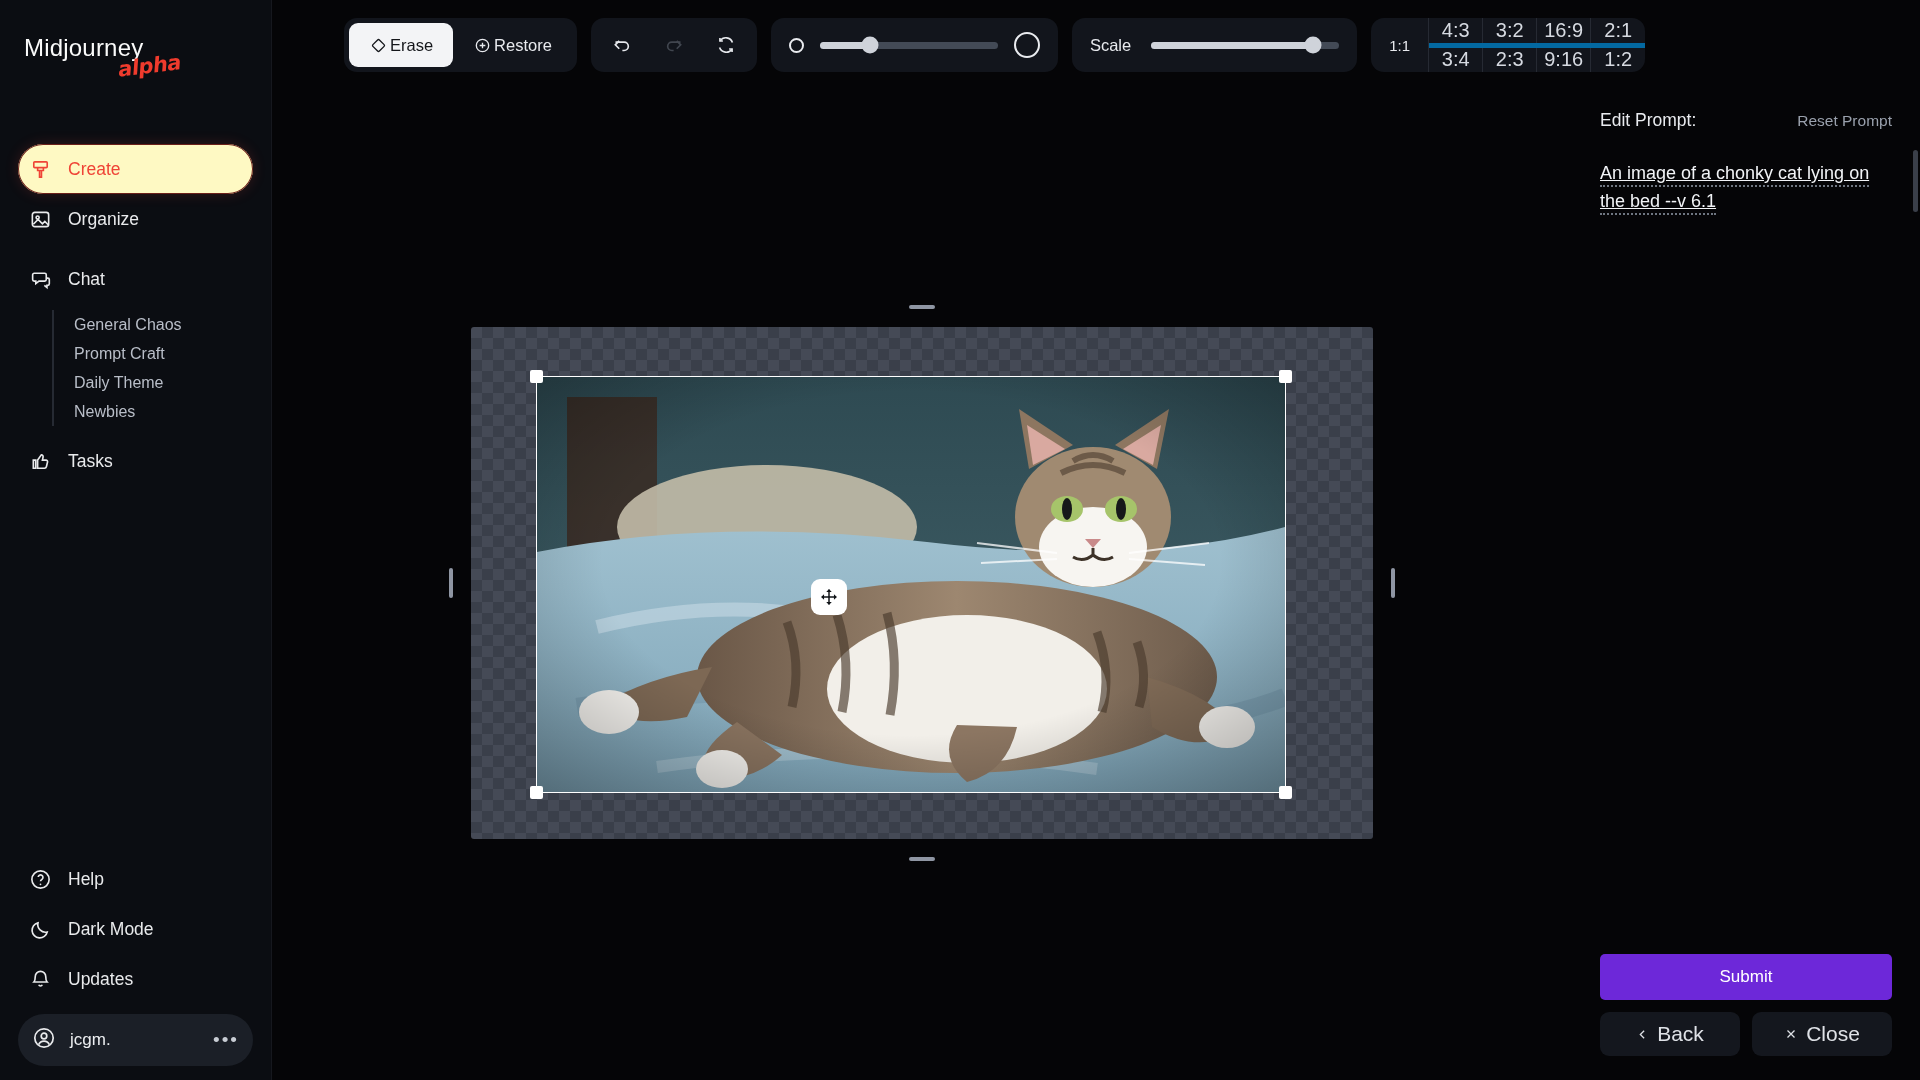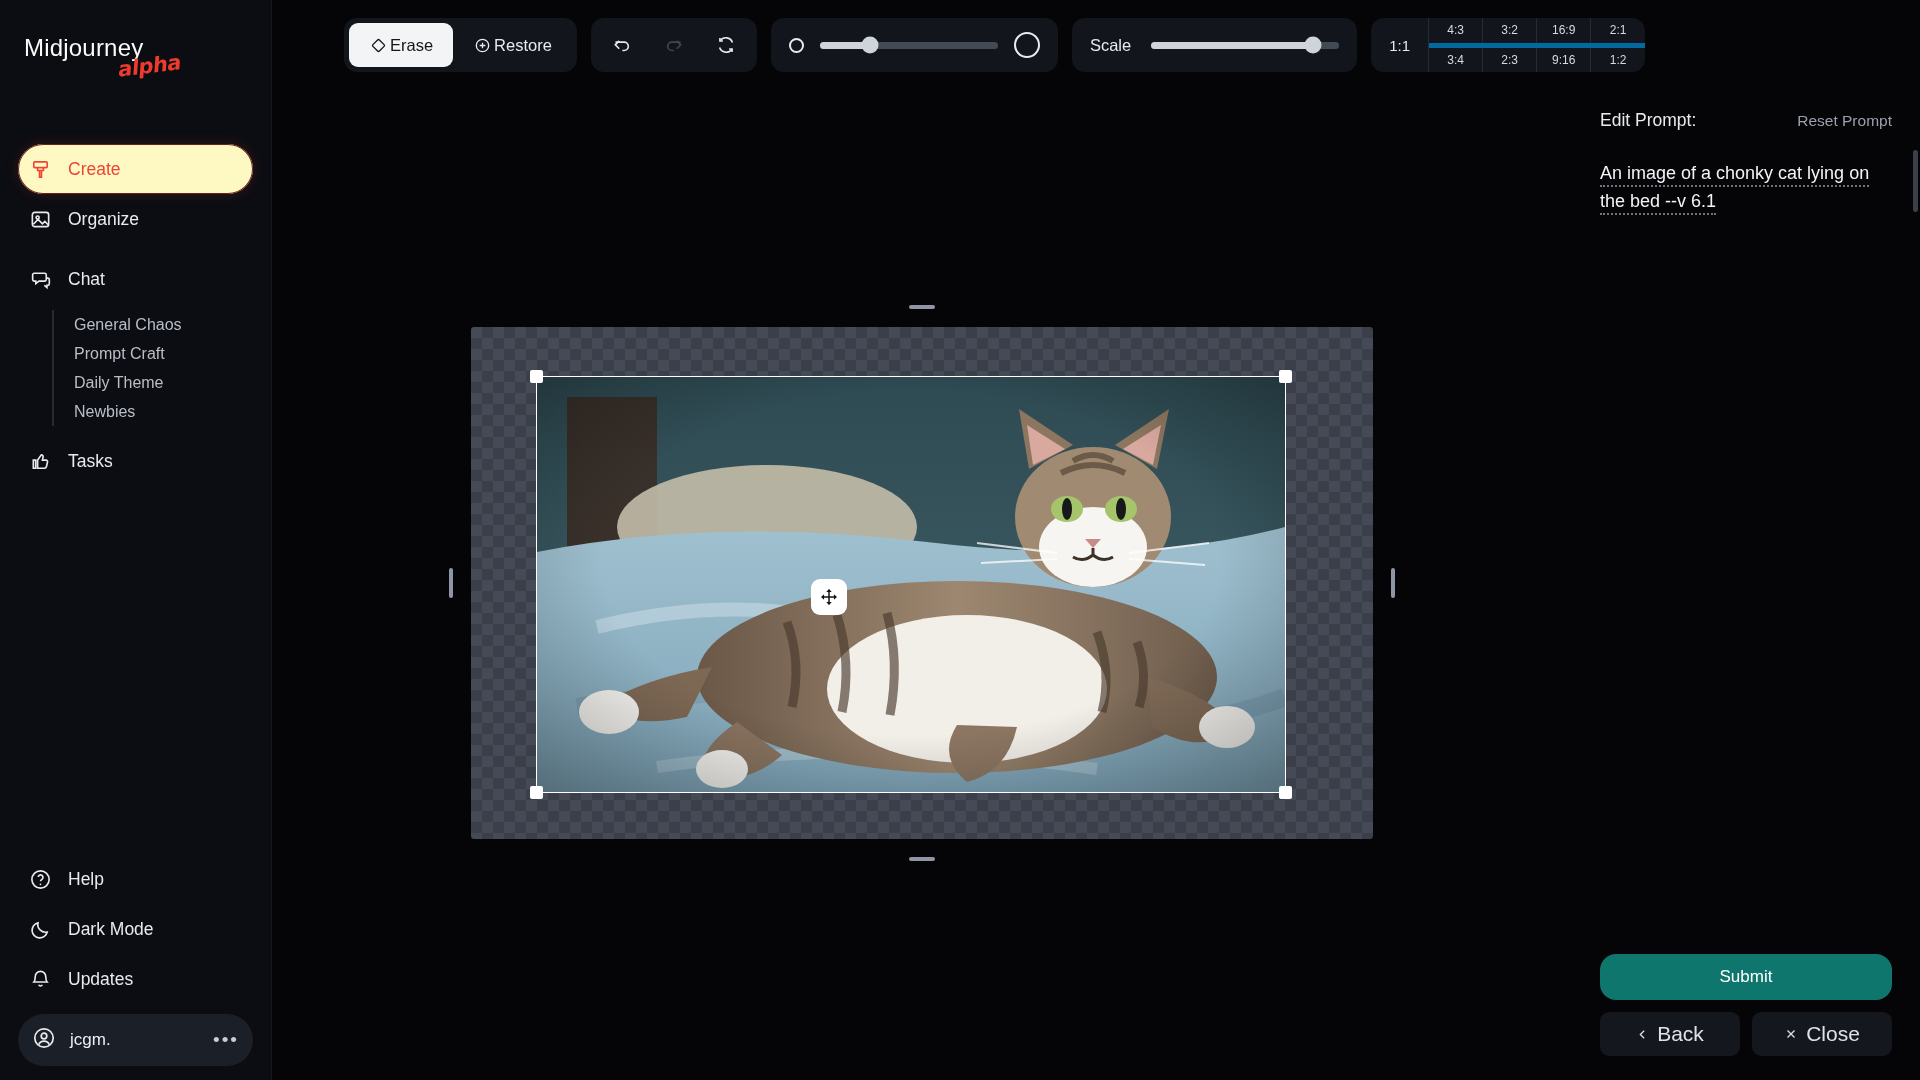--- a/index.html
+++ b/index.html
@@ -108,21 +108,21 @@
   .ratio-first {
     display: flex; align-items: center; justify-content: center;
     width: 58px; color: #e8eaee; font-size: 15px; cursor: pointer;
     border-right: 1px solid #262a33;
   }
   .ratio-cols { display: flex; flex-direction: column; }
   .ratio-row { display: flex; flex: 1; }
   .ratio-row + .ratio-row { border-top: 5px solid #0369a1; }
   .ratio-cell {
     width: 54px; display: flex; align-items: center; justify-content: center;
-    color: #d6dae1; font-size: 12px; cursor: pointer;
+    color: #d6dae1; font-size: 20px; cursor: pointer;
     border-right: 1px solid #262a33;
   }
   .ratio-cell:last-child { border-right: none; }
 
   
   .canvas-wrap {
     position: absolute; left: 0; right: 348px; top: 86px; bottom: 0;
     display: flex; align-items: center; justify-content: center;
   }
   .canvas-stage { position: relative; width: 902px; height: 512px; }
@@ -174,28 +174,29 @@
   .rpanel {
     position: absolute; right: 0; top: 0; width: 348px; height: 1080px;
     padding: 110px 28px 24px 28px; display: flex; flex-direction: column;
   }
   .rp-head { display: flex; align-items: baseline; justify-content: space-between; }
   .rp-title { color: #e9ebef; font-size: 17.5px; }
   .rp-reset { color: #9aa1ad; font-size: 15.5px; cursor: pointer; }
   .prompt-box {
     margin-top: 28px; color: #f2f4f7; font-size: 18px; line-height: 28px;
     cursor: text;
+    text-decoration: underline;
   }
   .prompt-box span {
     border-bottom: 2px dotted #6f7681; padding-bottom: 2px;
     box-decoration-break: clone; -webkit-box-decoration-break: clone;
   }
   .rp-actions { margin-top: auto; }
   .submit-btn {
-    height: 46px; width: 100%; border-radius: 16px; background: #0f766e;
+    height: 46px; width: 100%; border-radius: 5px; background: #6d28d9;
     color: #ffffff; font-size: 17px; display: flex; align-items: center;
     justify-content: center; cursor: pointer;
   }
   .rp-row { display: flex; gap: 12px; margin-top: 12px; }
   .ghost-btn {
     flex: 1; height: 44px; border-radius: 9px; background: #14171e;
     color: #dfe2e7; font-size: 21px; display: flex; align-items: center;
     justify-content: center; gap: 8px; cursor: pointer;
   }
   .scrollbar {

